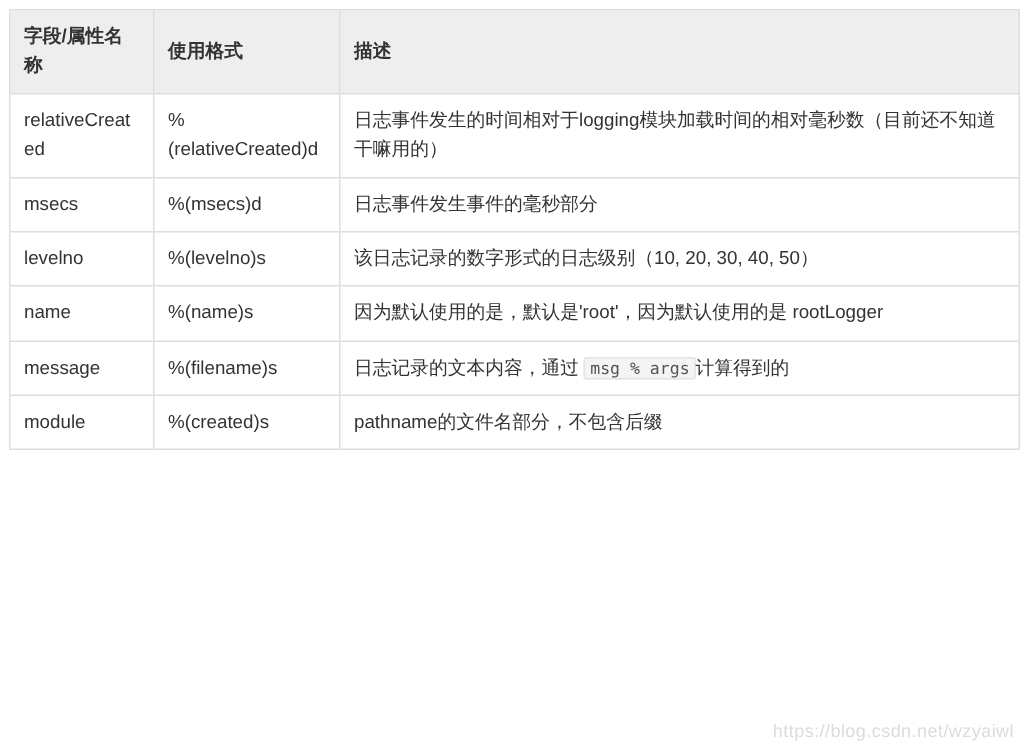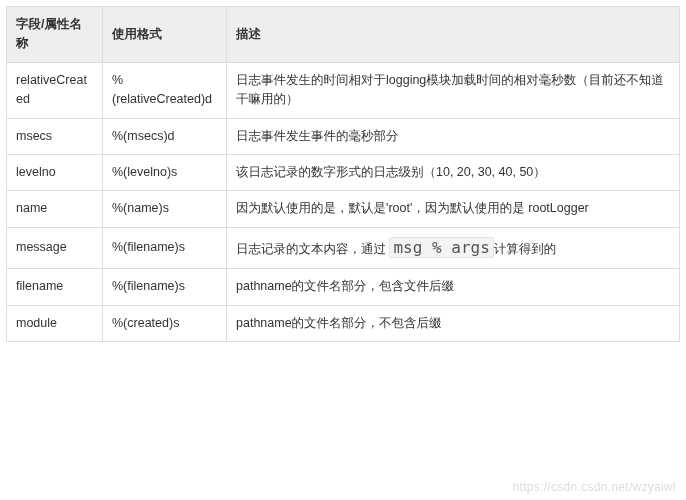--- a/index.html
+++ b/index.html
@@ -32,21 +32,21 @@
   }
   col.c1 { width: 96px; }
   col.c2 { width: 124px; }
   col.c3 { width: auto; }
   code.inline {
     font-family: Consolas, Menlo, monospace;
     background: #f4f4f4;
     border: 1px solid #e4e4e4;
     border-radius: 2px;
     padding: 0 3px;
-    font-size: 16px;
+    font-size: 11px;
     color: #555;
   }
   td.desc { color: #333; }
   .watermark {
     position: fixed;
     right: 10px;
     bottom: 6px;
     color: #dcdcdc;
     font-size: 12px;
     letter-spacing: .3px;
@@ -89,25 +89,20 @@
         <td>name</td>
         <td>%(name)s</td>
         <td class="desc">因为默认使用的是，默认是'root'，因为默认使用的是 rootLogger</td>
       </tr>
       <tr>
         <td>message</td>
         <td>%(filename)s</td>
         <td class="desc"><span>日志记录的文本内容，通过 </span><code class="inline">msg % args</code><span>计算得到的</span></td>
       </tr>
       <tr>
-        <td>filename</td>
-        <td>%(filename)s</td>
-        <td class="desc">pathname的文件名部分，包含文件后缀</td>
-      </tr>
-      <tr>
         <td>module</td>
         <td>%(created)s</td>
         <td class="desc">pathname的文件名部分，不包含后缀</td>
       </tr>
     </tbody>
 </table>
 
-<div class="watermark">https://csdn.csdn.net/wzyaiwl</div>
+<div class="watermark">https://blog.csdn.net/wzyaiwl</div>
 
 </body></html>

